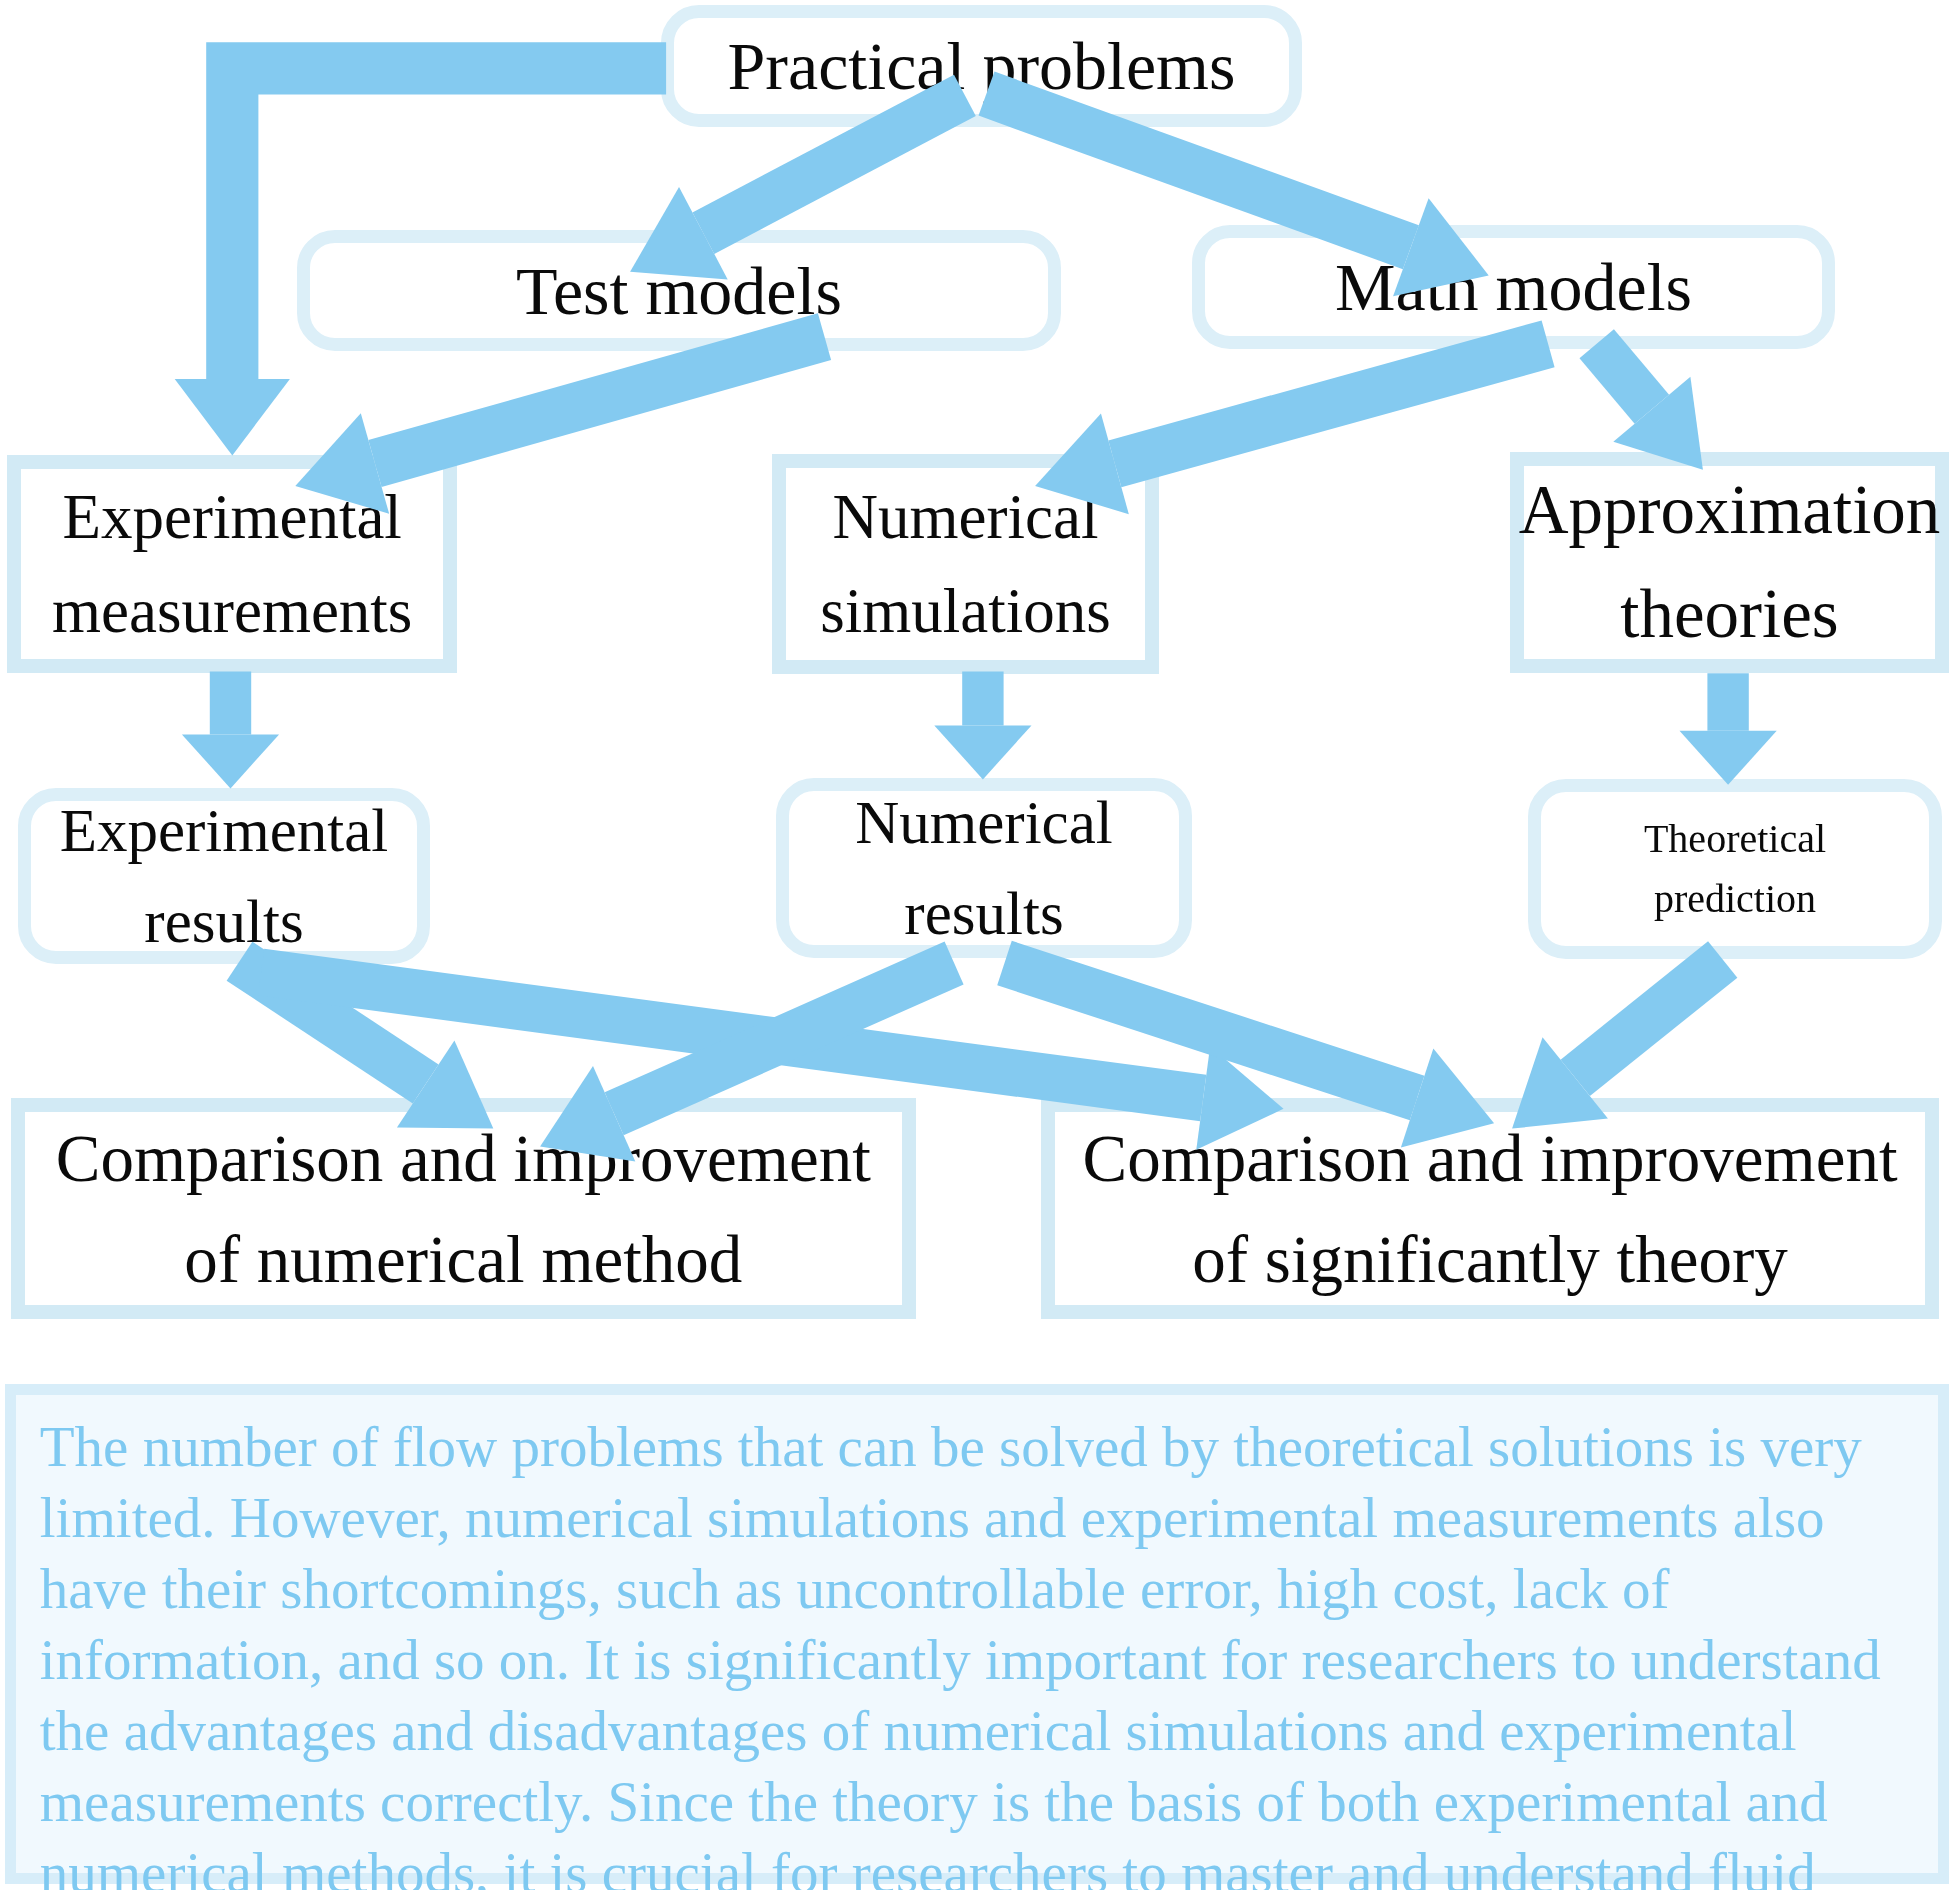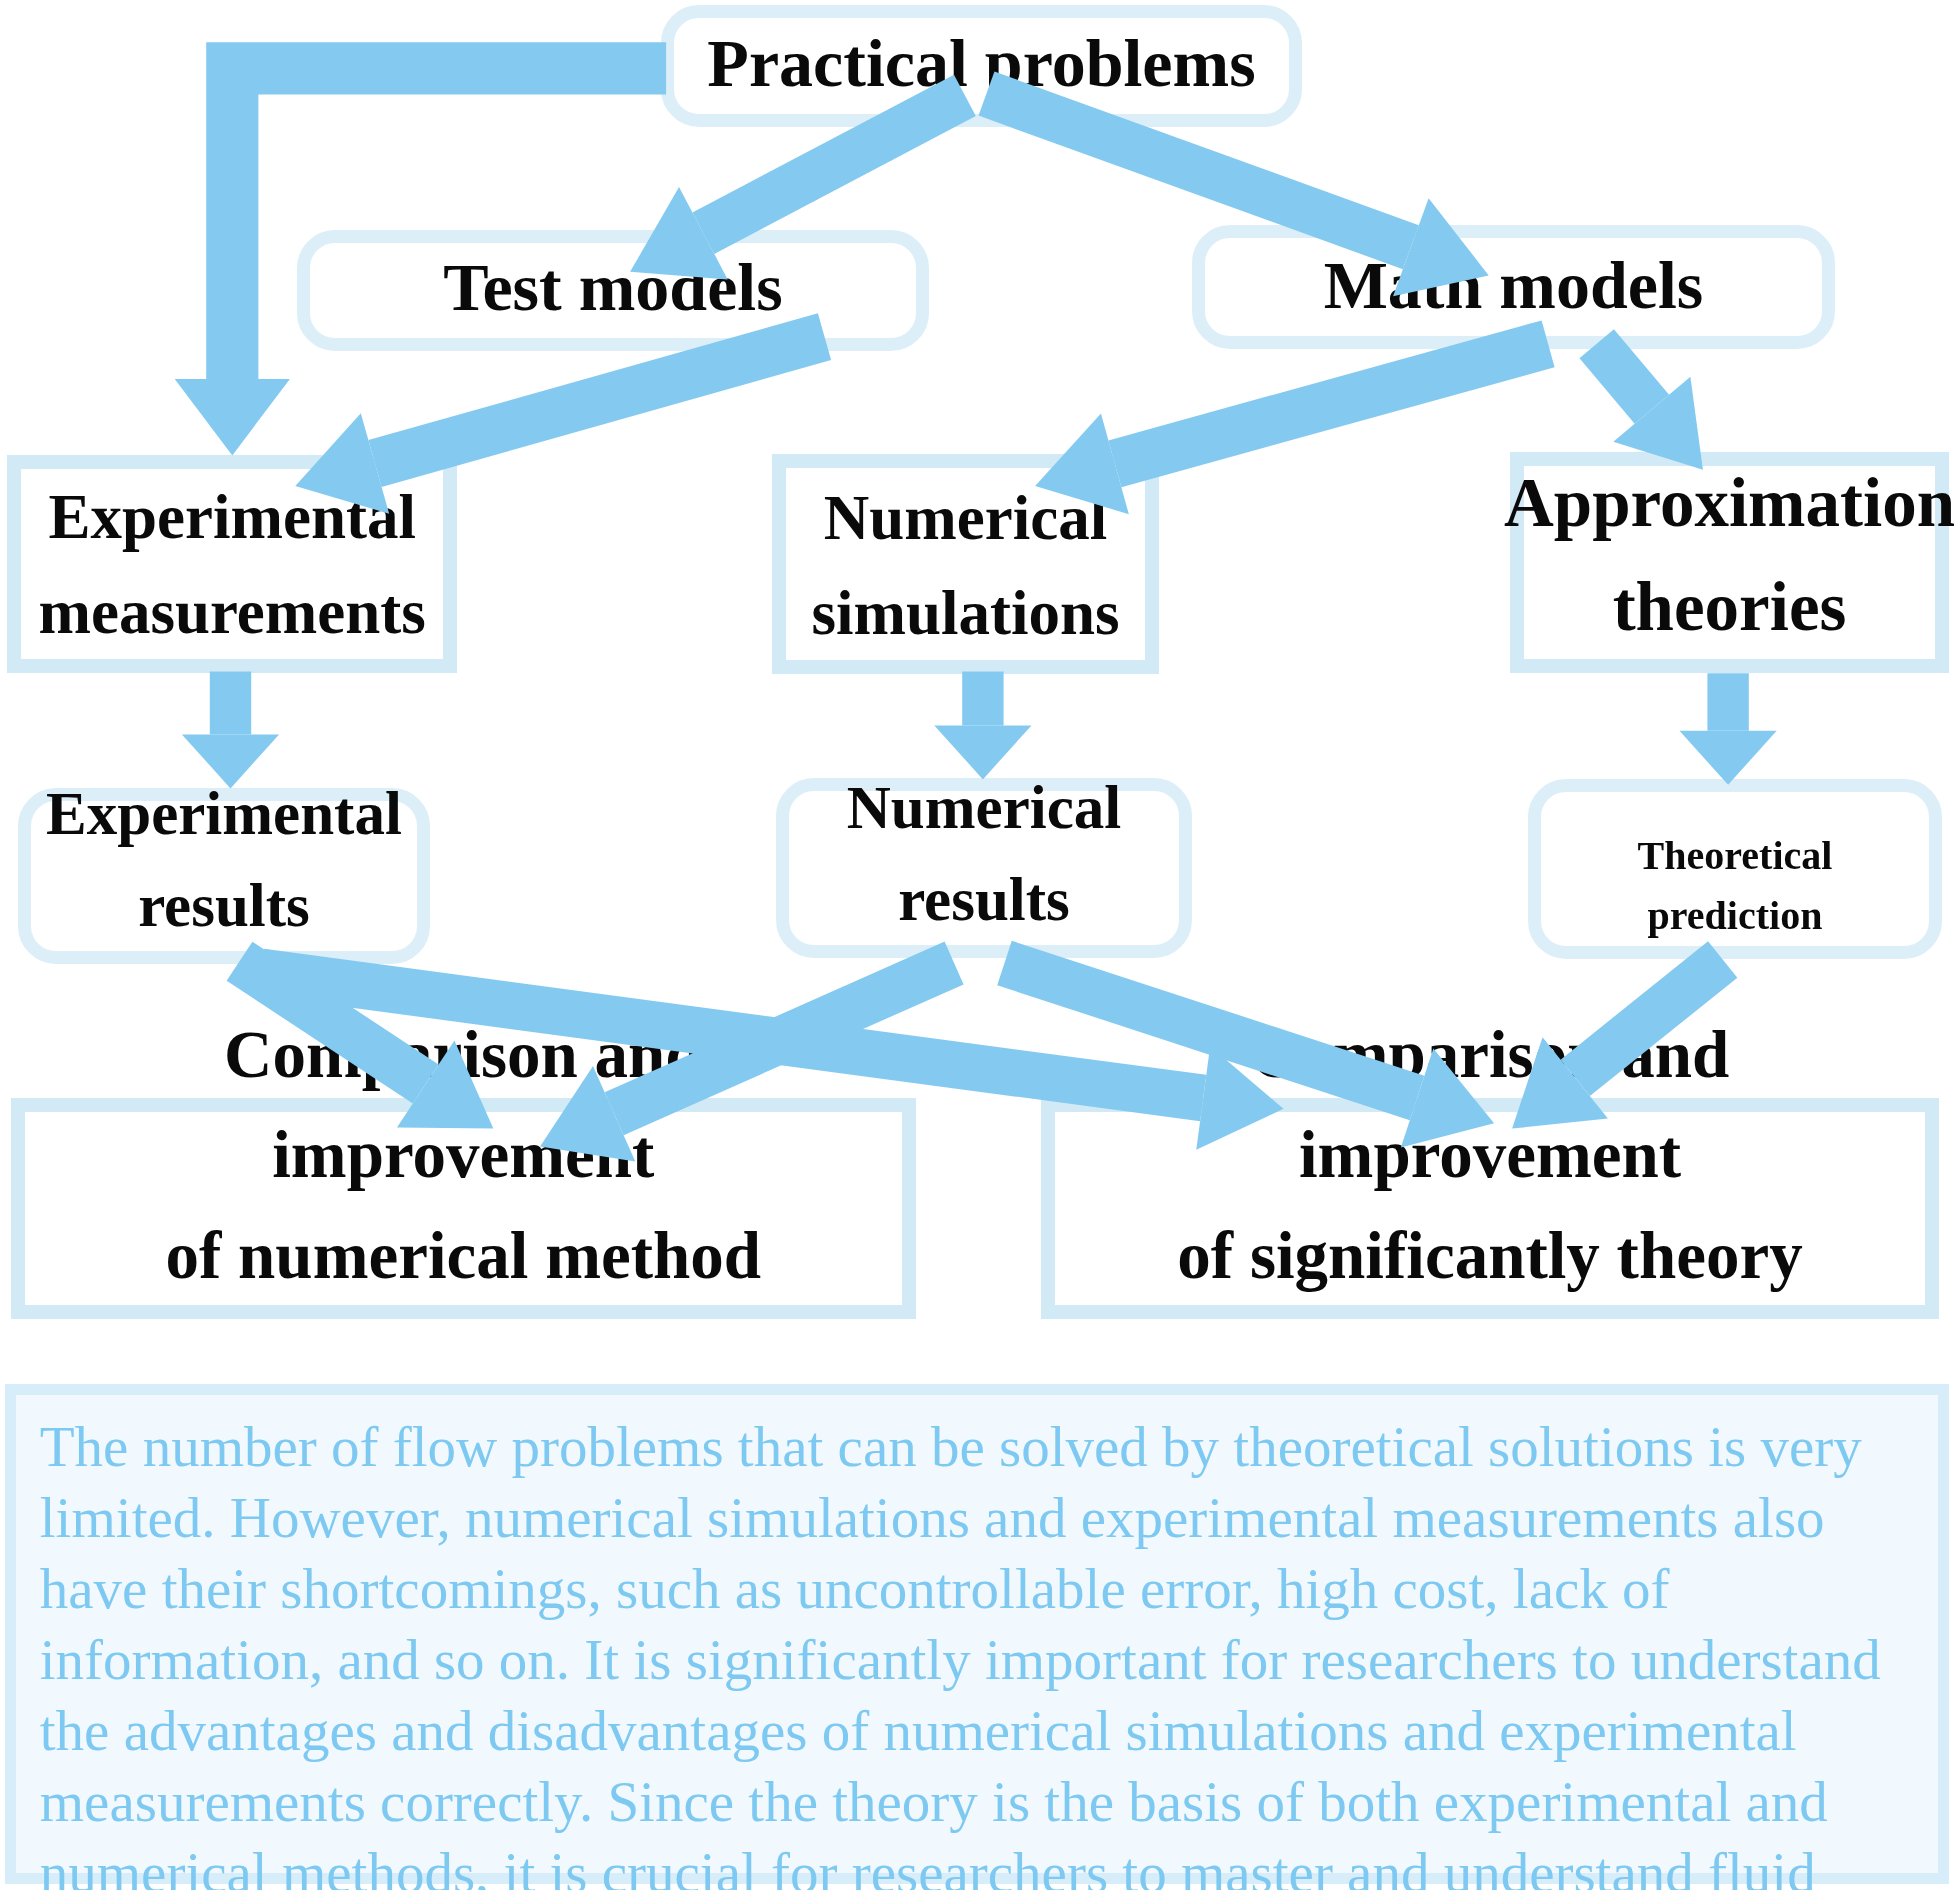--- a/index.html
+++ b/index.html
@@ -12,25 +12,24 @@
     --note-text:#7ec9f1;
     --label:#0a0a0a;
   }
   html,body{margin:0;padding:0;background:#ffffff;}
   body{width:1955px;height:1890px;font-family:"Liberation Serif",serif;}
   .stage{position:relative;width:1955px;height:1890px;overflow:hidden;}
   #arrows{position:absolute;left:0;top:0;z-index:3;pointer-events:none;}
   .node{
     position:absolute;z-index:2;
     background:var(--node-fill);
-    display:flex;align-items:flex-end;justify-content:center;
+    display:flex;align-items:center;justify-content:center;
     text-align:center;color:var(--label);
     box-sizing:border-box;
     line-height:1.5;
-    font-weight:bold;
   }
   .node span{white-space:pre-line;}
   .node.rounded{border:13.5px solid var(--rounded-border);border-radius:38px;}
   .node.square{border:14.4px solid var(--square-border);border-radius:0;}
   .note{
     position:absolute;z-index:2;
     left:5.4px;top:1384px;width:1944px;height:500px;
     box-sizing:border-box;
     background:var(--note-fill);
     border:11.7px solid var(--note-border);
@@ -43,21 +42,21 @@
   }
 </style>
 </head>
 <body>
 
 <div class="stage">
   <div id="nodes">
       <div class="node rounded" style="left: 661px; top: 5.4px; width: 641px; height: 122px; font-size: 68px;">
         <span>Practical problems</span>
       </div>
-      <div class="node rounded" style="left: 297px; top: 230px; width: 632px; height: 121px; font-size: 68px;">
+      <div class="node rounded" style="left: 297px; top: 230px; width: 764px; height: 121px; font-size: 68px;">
         <span>Test models</span>
       </div>
       <div class="node rounded" style="left: 1192px; top: 225px; width: 643px; height: 124px; font-size: 68px;">
         <span>Math models</span>
       </div>
       <div class="node square" style="left: 7.2px; top: 455px; width: 450px; height: 218px; font-size: 63px;">
         <span>Experimental
 measurements</span>
       </div>
       <div class="node square" style="left: 772px; top: 454px; width: 387px; height: 220px; font-size: 63px;">

